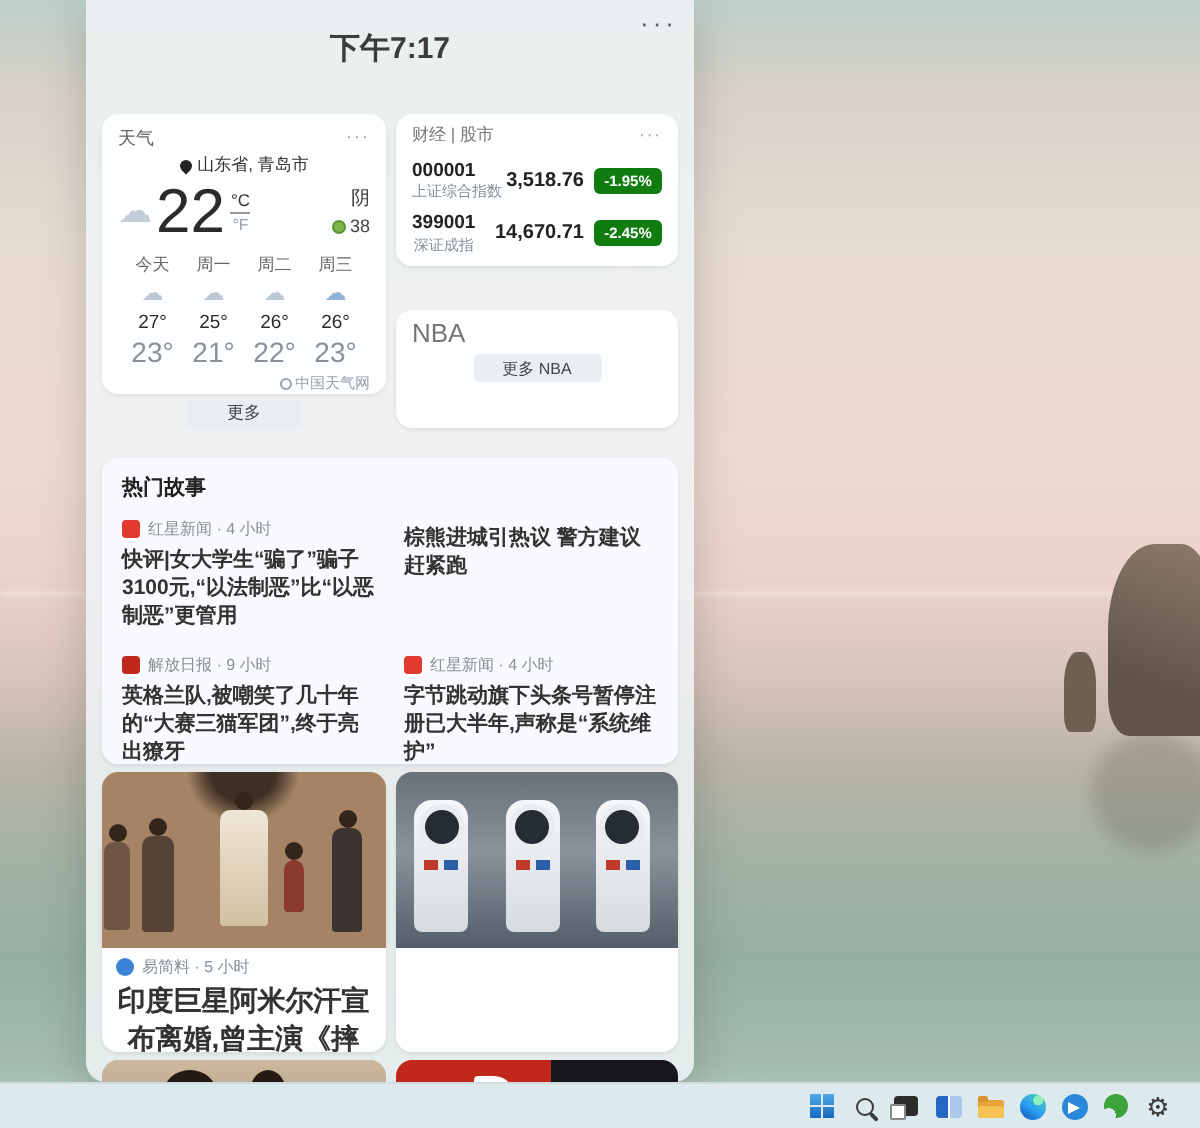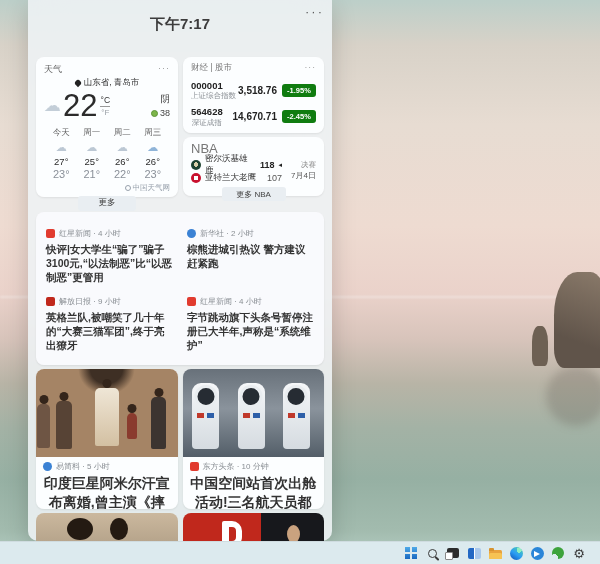--- a/index.html
+++ b/index.html
@@ -13,32 +13,32 @@
   .horizon { position:absolute; left:0; right:0; top:296px; height:2px;
     background:rgba(255,255,255,.35); filter:blur(1px); }
   .rock-big { position:absolute; right:-6px; top:272px; width:52px; height:96px;
     background:linear-gradient(200deg,#8a7a6a,#60544a 70%); border-radius:45% 30% 10% 20%; }
   .rock-small { position:absolute; right:52px; top:326px; width:16px; height:40px;
     background:#6d6053; border-radius:40% 40% 20% 20%; }
   .rock-reflection { position:absolute; right:-6px; top:366px; width:60px; height:60px;
     background:rgba(90,85,75,.25); filter:blur(4px); border-radius:50%; }
 
   
-  .panel { position:absolute; left:28px; top:0; width:304px; height:541px;
+  .panel { position:absolute; left:43px; top:0; width:304px; height:541px;
     background:rgba(238,242,245,.88); backdrop-filter:blur(18px);
     border-radius:0 0 10px 10px; box-shadow:0 6px 24px rgba(0,0,0,.18); }
   .panel-header { height:57px; position:relative; }
   .panel-time { text-align:center; padding-top:15px; font-size:15px; font-weight:700; color:#3c3c3c; }
   .panel-more { position:absolute; top:4px; right:8px; font-size:13px; letter-spacing:2px;
     color:#5a5a5a; cursor:pointer; }
 
   .card { background:rgba(253,254,255,.96); border-radius:8px;
     box-shadow:0 1px 2px rgba(0,0,0,.08); }
   .row1 { display:flex; gap:5px; padding:0 8px; }
-  .col-right { display:flex; flex-direction:column; gap:4px; width:141px; }
+  .col-right { display:flex; flex-direction:column; gap:22px; width:141px; }
 
   
   .weather { width:142px; height:140px; padding:6px 8px 4px; position:relative; }
   .w-head { display:flex; justify-content:space-between; font-size:9px; color:#666; }
   .w-menu { color:#999; letter-spacing:1px; }
   .w-loc { display:flex; justify-content:center; align-items:center; gap:3px;
     font-size:8.5px; color:#333; margin-top:1px; }
   .pin { width:6px; height:6px; background:#222; border-radius:50% 50% 50% 0;
     transform:rotate(-45deg); display:inline-block; }
   .w-main { display:flex; align-items:center; margin-top:1px; }
@@ -52,21 +52,21 @@
   .w-aqi { display:flex; align-items:center; gap:2px; justify-content:flex-end; margin-top:2px; }
   .aqi-dot { width:7px; height:7px; border-radius:50%; background:#7db54a;
     border:1px solid #5d9437; display:inline-block; }
   .w-aqi span { font-size:9px; color:#444; }
   .w-days { display:flex; justify-content:space-between; margin-top:6px; padding:0 2px; }
   .w-day { text-align:center; width:25%; }
   .w-day-label { font-size:8.5px; color:#666; }
   .w-day-icon { font-size:11px; color:#bcc8d4; line-height:1.5; }
   .w-day-icon.rain { color:#8fb4d8; }
   .w-day-high { font-size:9.5px; color:#2b2b2b; }
-  .w-day-low { font-size:11px; color:#8a9099; margin-top:1px; }
+  .w-day-low { font-size:14px; color:#8a9099; margin-top:1px; }
   .w-attrib { display:flex; justify-content:flex-end; align-items:center; gap:2px;
     font-size:7.5px; color:#97a0ab; margin-top:3px; }
   .w-globe { width:6px; height:6px; border:1px solid #97a0ab; border-radius:50%; display:inline-block; }
   .w-more { margin:3px auto 0; width:58px; height:15px; background:#e9eef2; border-radius:3px;
     font-size:8.5px; color:#444; display:flex; align-items:center; justify-content:center; cursor:pointer; }
 
   
   .finance { height:76px; padding:5px 8px; position:relative; }
   .f-head { display:flex; justify-content:space-between; font-size:8.5px; color:#777; }
   .f-menu { color:#999; letter-spacing:1px; }
@@ -273,68 +273,46 @@
         <div class="f-row">
           <span>
             <div class="f-code">000001</div>
             <div class="f-name">上证综合指数</div>
           </span>
           <span class="f-price">3,518.76</span>
           <span class="f-badge">-1.95%</span>
         </div>
         <div class="f-row">
           <span>
-            <div class="f-code">564628</div>
+            <div class="f-code">399001</div>
             <div class="f-name">深证成指</div>
           </span>
           <span class="f-price">14,670.71</span>
           <span class="f-badge">-2.45%</span>
         </div>
       </div>
 
       <div class="card nba">
         <div class="n-title">NBA</div>
-        <div class="n-body">
-          <div class="n-teams">
-            <div class="n-row">
-              <span class="logo logo-bucks"></span>
-              <span class="n-name">密尔沃基雄鹿</span>
-              <span class="n-score win">118</span>
-              <span class="n-arrow">◂</span>
-            </div>
-            <div class="n-row">
-              <span class="logo logo-hawks"></span>
-              <span class="n-name">亚特兰大老鹰</span>
-              <span class="n-score">107</span>
-            </div>
-          </div>
-          <div class="n-side">
-            <div class="n-stage">决赛</div>
-            <div class="n-date">7月4日</div>
-          </div>
-        </div>
         <div class="n-more">更多 NBA</div>
       </div>
     </div>
   </div>
 
   <div class="card stories">
+    <div class="s-title">热门故事</div>
     <div class="s-grid">
       <div class="story">
         <div class="s-meta">
             <span class="s-icon red"></span>
           <span>红星新闻 · 4 小时</span>
           </div>
         <div class="s-headline">快评|女大学生“骗了”骗子3100元,“以法制恶”比“以恶制恶”更管用</div>
       </div>
       <div class="story">
-        <div class="s-meta">
-            <span class="s-icon blue"></span>
-          <span>新华社 · 2 小时</span>
-          </div>
         <div class="s-headline">棕熊进城引热议 警方建议赶紧跑</div>
       </div>
       <div class="story">
         <div class="s-meta">
             <span class="s-icon darkred"></span>
           <span>解放日报 · 9 小时</span>
           </div>
         <div class="s-headline">英格兰队,被嘲笑了几十年的“大赛三猫军团”,终于亮出獠牙</div>
       </div>
       <div class="story">
@@ -364,27 +342,20 @@
           </div>
         <div class="nc-headline">印度巨星阿米尔汗宣布离婚,曾主演《摔跤吧!爸爸》</div>
       </div>
     </div>
     <div class="card news-card">
       <div class="nc-img img-astro">
         <div class="suit suit1"></div>
         <div class="suit suit2"></div>
         <div class="suit suit3"></div>
       </div>
-      <div class="nc-body">
-        <div class="s-meta">
-            <span class="s-icon red"></span>
-          <span>东方头条 · 10 分钟</span>
-          </div>
-        <div class="nc-headline">中国空间站首次出舱活动!三名航天员都有哪些任务?</div>
-      </div>
     </div>
   </div>
 
   <div class="partial-row">
     <div class="partial-card img-wax">
       <div class="head1"></div>
       <div class="head2"></div>
     </div>
     <div class="partial-card img-mi">
       <div class="mi-glyph"></div>

